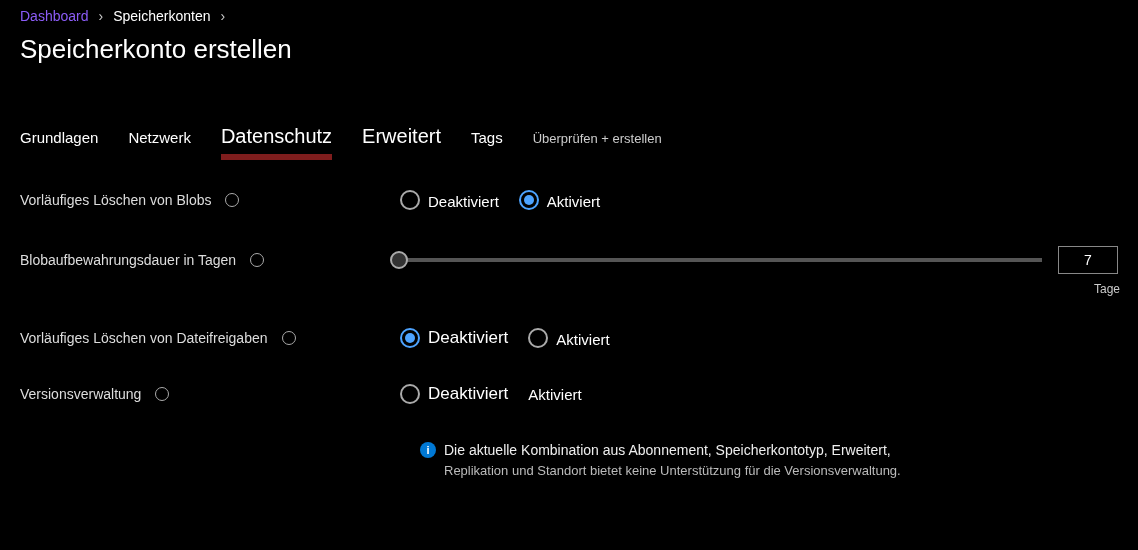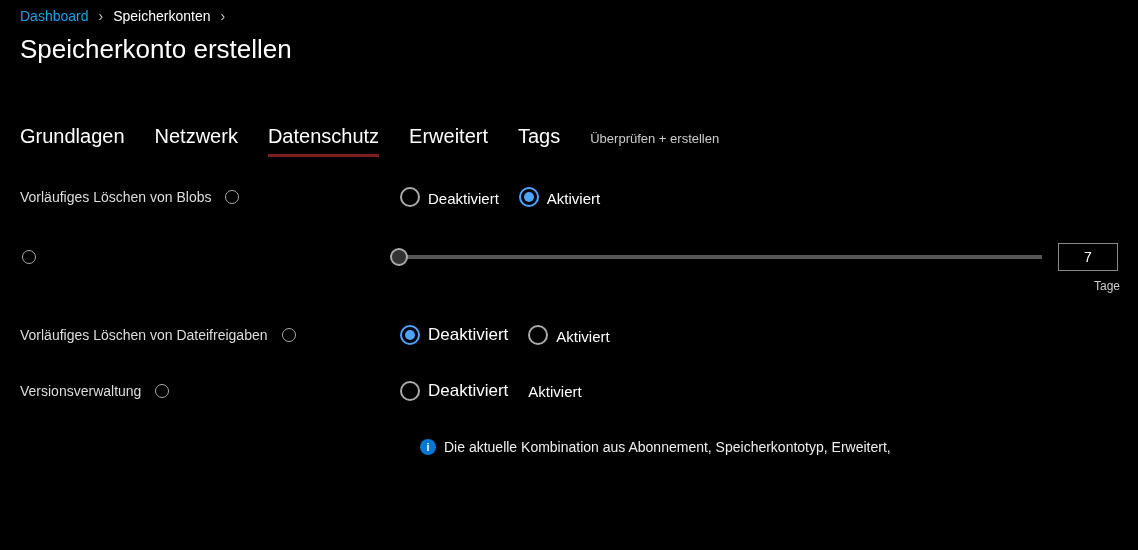--- a/index.html
+++ b/index.html
@@ -13,43 +13,43 @@
       overflow: hidden;
       padding: 8px 20px;
     }
     .breadcrumb {
       display: flex;
       align-items: center;
       gap: 10px;
       font-size: 14px;
       margin-bottom: 10px;
     }
-    .breadcrumb-link { color: #0ea5e9; cursor: pointer; }
+    .breadcrumb-link { color: #8b5cf6; cursor: pointer; }
     .breadcrumb-sep { color: #ccc; }
     .breadcrumb-current { color: #fff; }
     h1.page-title {
       font-size: 26px;
       font-weight: 400;
       margin-bottom: 60px;
     }
     .tabs {
       display: flex;
       align-items: baseline;
       gap: 30px;
       margin-bottom: 30px;
     }
     .tab {
       color: #fff;
       cursor: pointer;
       padding-bottom: 6px;
-      font-size: 20px;
+      font-size: 15px;
     }
     .tab.big { font-size: 20px; }
     .tab.active {
-      border-bottom: 3px solid #7f1d1d;
+      border-bottom: 6px solid #7f1d1d;
     }
     .tab.small { font-size: 13px; color: #ccc; }
     .form-row {
       display: flex;
       align-items: center;
       margin-bottom: 36px;
     }
     .form-label {
       width: 380px;
       color: #ddd;
@@ -199,20 +199,21 @@
       <span class="radio-outer selected">
           <span class="radio-inner"></span>
         </span>
       <span class="radio-label">Aktiviert</span>
     </div>
   </div>
 </div>
 
 <div class="form-row">
   <div class="form-label">
+    <span>Blobaufbewahrungsdauer in Tagen</span>
     <span class="info-circle"></span>
   </div>
   <div class="slider-row">
     <div class="slider-track">
       <div class="slider-thumb"></div>
     </div>
     <div class="slider-value">7</div>
   </div>
 </div>
 <div class="slider-unit-row">
@@ -251,14 +252,15 @@
     <div class="radio-item">
       <span class="radio-label">Aktiviert</span>
     </div>
   </div>
 </div>
 
 <div class="info-msg">
   <span class="info-msg-icon">i</span>
   <div class="info-msg-text">
     <div class="line1">Die aktuelle Kombination aus Abonnement, Speicherkontotyp, Erweitert,</div>
+    <div class="line2">Replikation und Standort bietet keine Unterstützung für die Versionsverwaltung.</div>
   </div>
 </div>
 
 </body></html>

